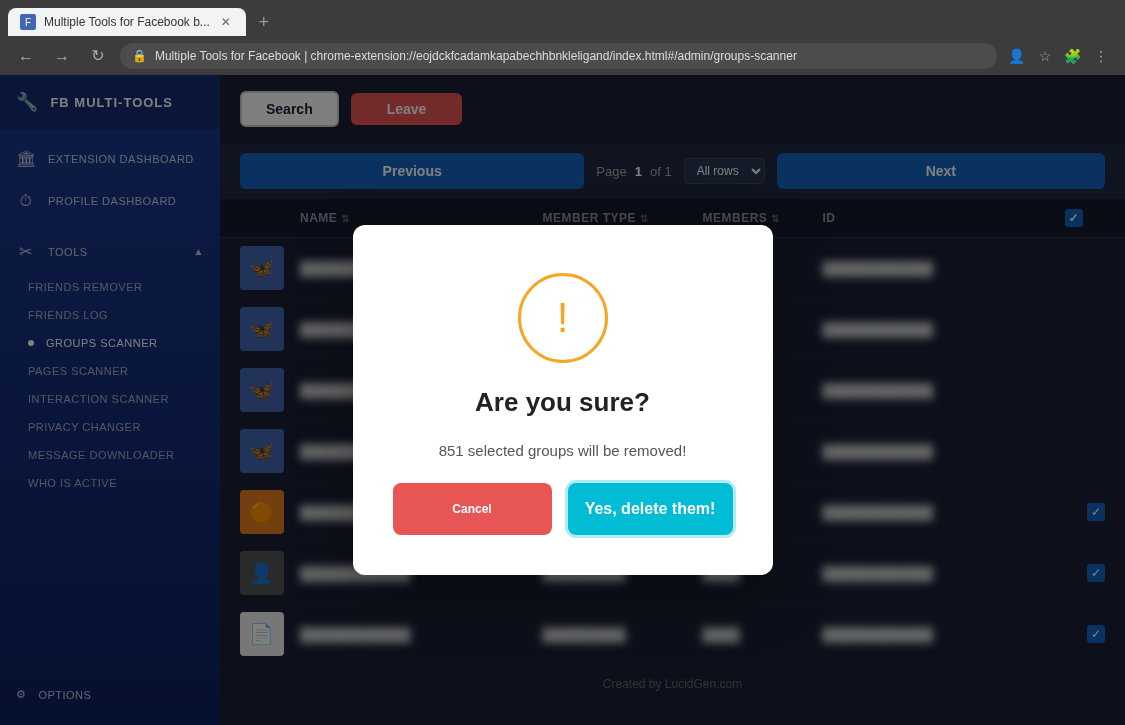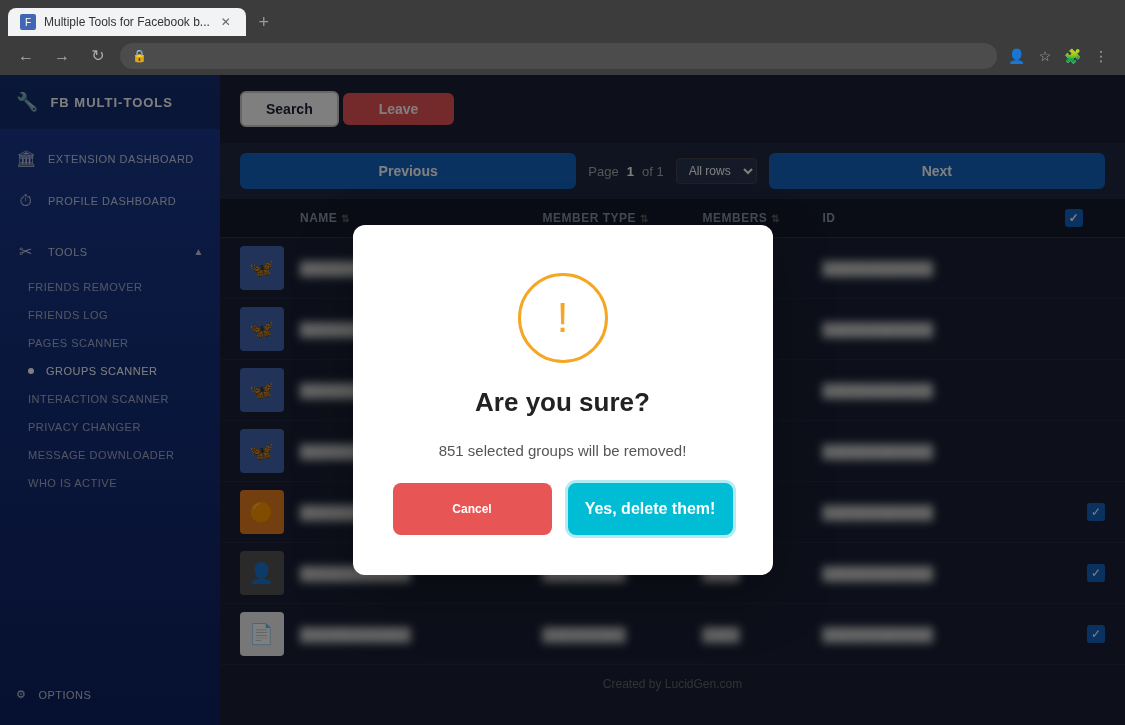--- a/index.html
+++ b/index.html
@@ -36,25 +36,25 @@
     .sidebar-section-header { display: flex; align-items: center; gap: 12px; padding: 12px 16px; color: rgba(255,255,255,0.75); cursor: pointer; font-size: 11px; letter-spacing: 0.5px; text-transform: uppercase; }
     .sidebar-section-arrow { margin-left: auto; font-size: 10px; }
     .sidebar-sub-item { padding: 8px 16px 8px 28px; color: rgba(255,255,255,0.6); cursor: pointer; font-size: 11px; letter-spacing: 0.5px; text-transform: uppercase; display: flex; align-items: center; gap: 8px; }
     .sidebar-sub-item.active { color: white; }
     .active-dot { width: 6px; height: 6px; border-radius: 50%; background: white; margin-right: 4px; }
     .sidebar-bottom { margin-top: auto; padding: 16px; }
     .sidebar-settings { display: flex; align-items: center; gap: 12px; padding: 8px 0; color: rgba(255,255,255,0.75); cursor: pointer; font-size: 11px; letter-spacing: 0.5px; }
 
     
     .main-content { flex: 1; background: #1a2035; display: flex; flex-direction: column; overflow: hidden; }
-    .toolbar { background: #1a2035; padding: 16px 20px; display: flex; align-items: center; gap: 4px; }
+    .toolbar { background: #1a2035; padding: 16px 20px; display: flex; align-items: center; gap: 12px; }
     .btn-search { background: white; color: #1a2035; border: 2px solid #ccc; border-radius: 6px; padding: 8px 24px; font-size: 14px; font-weight: 600; cursor: pointer; }
     .btn-leave { background: #e85555; color: white; border: none; border-radius: 6px; padding: 8px 36px; font-size: 14px; font-weight: 600; cursor: pointer; }
     .pagination-bar { background: #1e2840; padding: 10px 20px; display: flex; align-items: center; gap: 12px; }
-    .btn-prev { background: #1565c0; color: white; border: none; border-radius: 6px; padding: 10px 0; font-size: 14px; font-weight: 600; cursor: pointer; flex: 1; }
+    .btn-prev { background: #1565c0; color: white; border: none; border-radius: 6px; padding: 10px 8px; font-size: 14px; font-weight: 600; cursor: pointer; flex: 1; }
     .btn-next { background: #1565c0; color: white; border: none; border-radius: 6px; padding: 10px 0; font-size: 14px; font-weight: 600; cursor: pointer; flex: 1; }
     .page-info { display: flex; align-items: center; gap: 8px; color: #aaa; font-size: 13px; }
     .page-num { color: white; font-weight: 600; }
     .rows-select { background: #2a3550; color: white; border: 1px solid #444; border-radius: 4px; padding: 4px 8px; font-size: 12px; cursor: pointer; }
 
     
     .table-container { flex: 1; overflow-y: auto; }
     .table-header { display: grid; grid-template-columns: 60px 1fr 160px 120px 1fr 40px; align-items: center; padding: 10px 20px; background: #141b2d; border-bottom: 1px solid #2a3550; }
     .th { color: #8899aa; font-size: 12px; font-weight: 600; letter-spacing: 0.5px; text-transform: uppercase; display: flex; align-items: center; gap: 4px; }
     .sort-icon { font-size: 10px; color: #666; }
@@ -91,20 +91,21 @@
       <span class="tab-close">✕</span>
     </div>
     <div class="tab-new">+</div>
   </div>
   <div class="browser-bar">
     <div class="nav-btn">←</div>
     <div class="nav-btn">→</div>
     <div class="nav-btn">↻</div>
     <div class="address-bar">
       <span class="address-lock">🔒</span>
+      <span class="address-text">Multiple Tools for Facebook  |  chrome-extension://eojdckfcadamkapabechhbnkleligand/index.html#/admin/groups-scanner</span>
     </div>
     <div class="browser-actions">
       <div class="browser-action-btn">👤</div>
       <div class="browser-action-btn">☆</div>
       <div class="browser-action-btn">🧩</div>
       <div class="browser-action-btn">⋮</div>
     </div>
   </div>
 </div>
 
@@ -129,26 +130,26 @@
           <span class="sidebar-item-icon">✂</span>
           <span>TOOLS</span>
           <span class="sidebar-section-arrow">▲</span>
         </div>
         <div class="sidebar-sub-item">
           <span>FRIENDS REMOVER</span>
         </div>
         <div class="sidebar-sub-item">
           <span>FRIENDS LOG</span>
         </div>
-        <div class="sidebar-sub-item">
-          <span>PAGES SCANNER</span>
-        </div>
         <div class="sidebar-sub-item active">
           <span class="active-dot"></span>
           <span>GROUPS SCANNER</span>
+        </div>
+        <div class="sidebar-sub-item">
+          <span>PAGES SCANNER</span>
         </div>
         <div class="sidebar-sub-item">
           <span>INTERACTION SCANNER</span>
         </div>
         <div class="sidebar-sub-item">
           <span>PRIVACY CHANGER</span>
         </div>
         <div class="sidebar-sub-item">
           <span>MESSAGE DOWNLOADER</span>
         </div>

